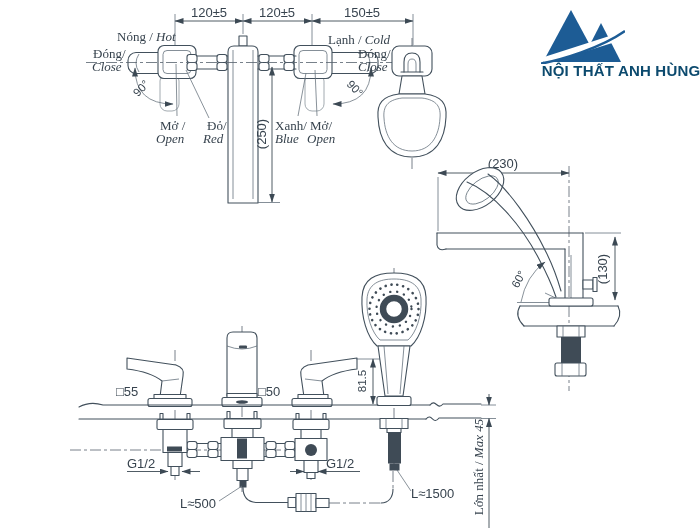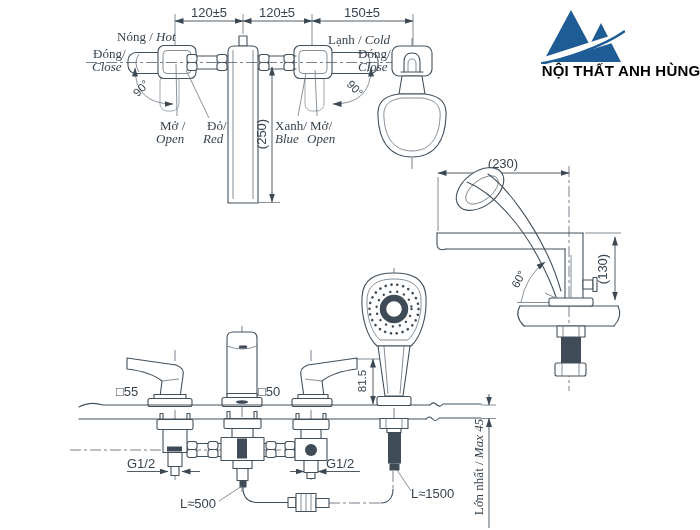--- a/index.html
+++ b/index.html
@@ -13,21 +13,21 @@
   .lt {stroke:#6b7680;stroke-width:0.8;fill:none;}
   .d  {fill:#3f4b56;stroke:none;}
   .cl {stroke:#55616c;stroke-width:0.8;fill:none;stroke-dasharray:11 3 3 3;}
   .dim{stroke:#3c4954;stroke-width:0.9;fill:none;}
   
   .dt {font:13px "Liberation Sans",sans-serif;fill:#37434e;}
   .sm {font:11.5px "Liberation Sans",sans-serif;fill:#37434e;}
   .lb {font:13px "Liberation Serif",serif;fill:#37434e;}
   .i  {font-style:italic;}
   .logo{position:absolute;left:541px;top:6px;width:160px;text-align:center;}
-  .logo-text{font:bold 15px "Liberation Sans",sans-serif;color:#000000;letter-spacing:.2px;
+  .logo-text{font:bold 15px "Liberation Sans",sans-serif;color:#0c4a6e;letter-spacing:.2px;
              margin-top:-2px;white-space:nowrap;}
 </style>
 </head>
 <body>
 
 <div id="stage">
 
   <svg width="700" height="530" viewBox="0 0 700 530">
     <defs>
       <marker id="ae" markerWidth="10" markerHeight="8" refX="8.5" refY="3" orient="auto" markerUnits="userSpaceOnUse">

